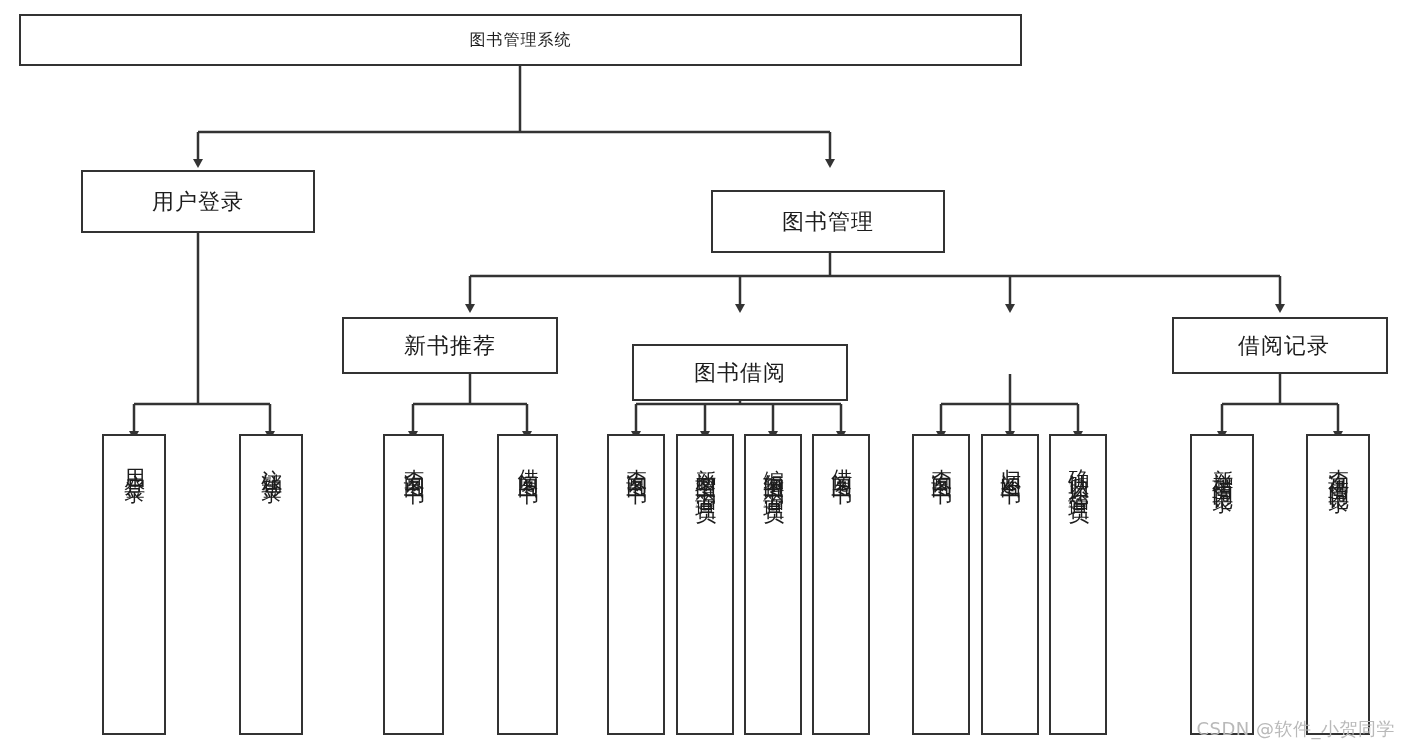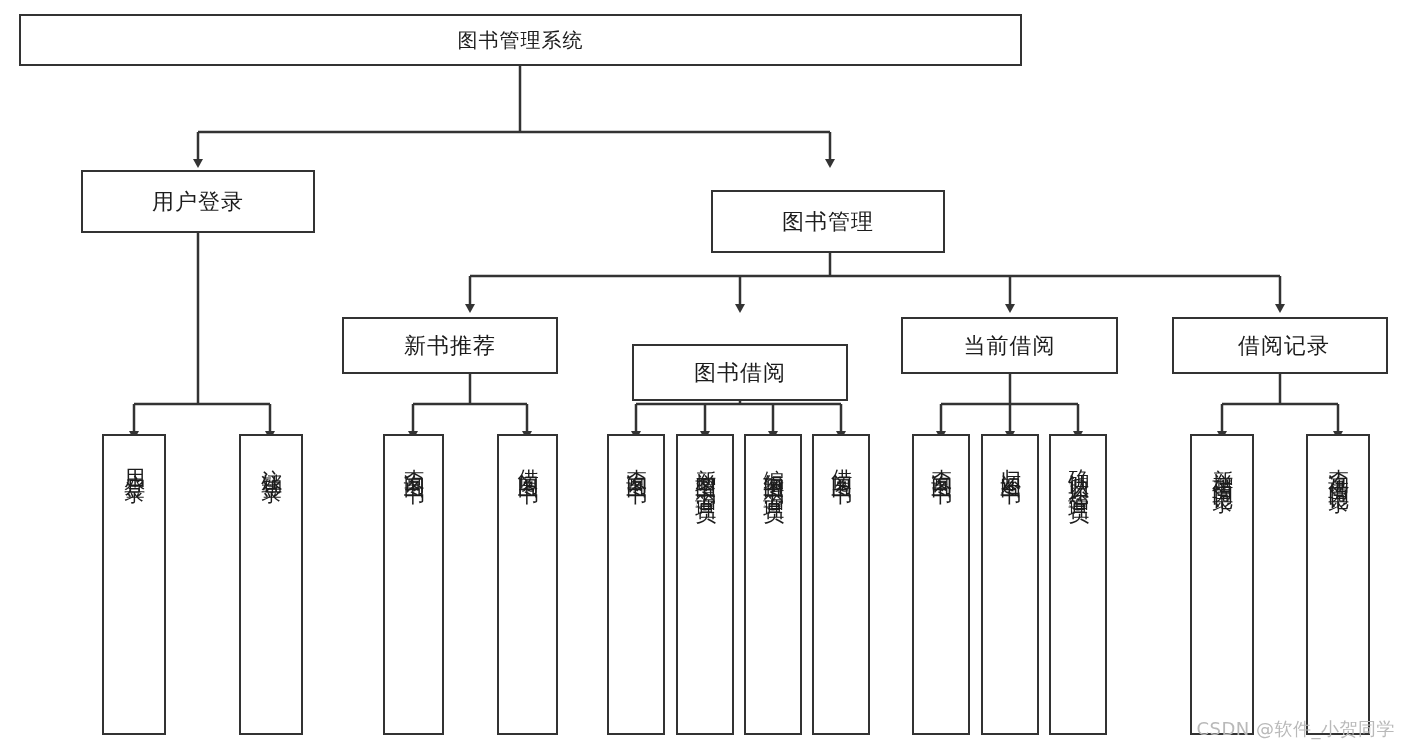--- a/index.html
+++ b/index.html
@@ -37,21 +37,21 @@
   }
   .node .label{
     font-size:22px;
     line-height:1.15;
     letter-spacing:1px;
     color:#1c1c1c;
     white-space:nowrap;
     user-select:none;
   }
   
-  .node.root .label{font-size:20px;}
+  .node.root .label{font-size:16px;}
   
   .node.leaf{
     align-items:flex-start;
     justify-content:center;
     padding-top:16px;
   }
   .node.leaf .label{
     writing-mode:vertical-rl;
     text-orientation:upright;
     font-size:21px;
@@ -144,23 +144,20 @@
   </div>
 
   <div class="node" style="left:342px;top:317px;width:216px;height:57px;">
     <span class="label">新书推荐</span>
   </div>
 
   <div class="node" style="left:632px;top:317px;width:216px;height:57px;margin-top:27px;">
     <span class="label">图书借阅</span>
   </div>
 
-  <div class="node" style="left:901px;top:317px;width:217px;height:57px;">
-    <span class="label">当前借阅</span>
-  </div>
 
   <div class="node" style="left:1172px;top:317px;width:216px;height:57px;padding-left:8px;">
     <span class="label">借阅记录</span>
   </div>
 
   <div class="node leaf" style="left:102px;top:434px;width:64px;height:301px;">
     <span class="label">用户登录</span>
   </div>
   <div class="node leaf" style="left:239px;top:434px;width:64px;height:301px;">
     <span class="label">注销登录</span>

